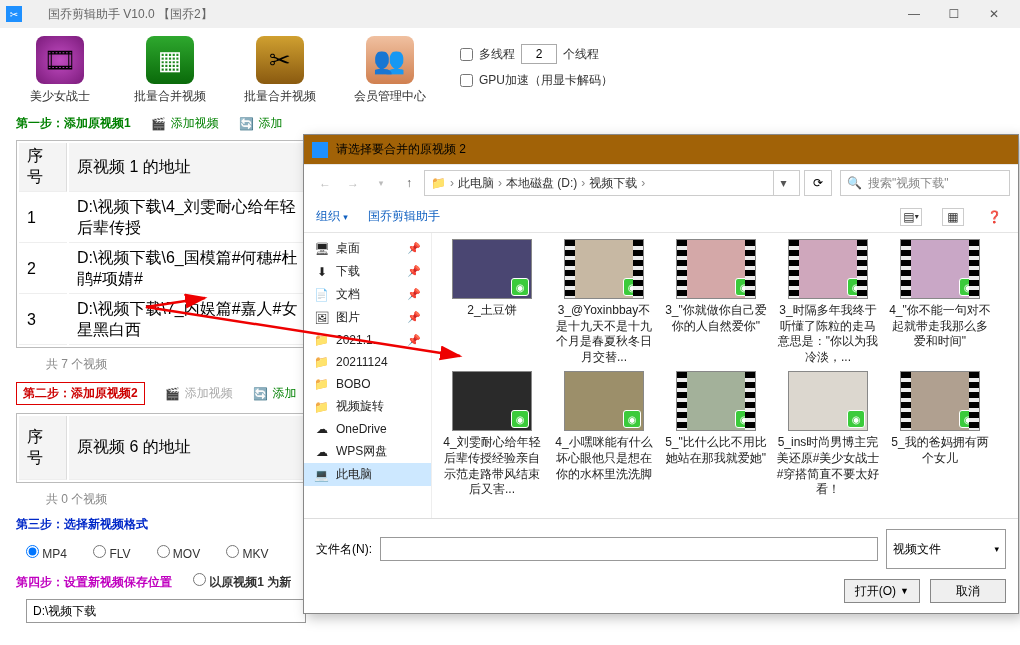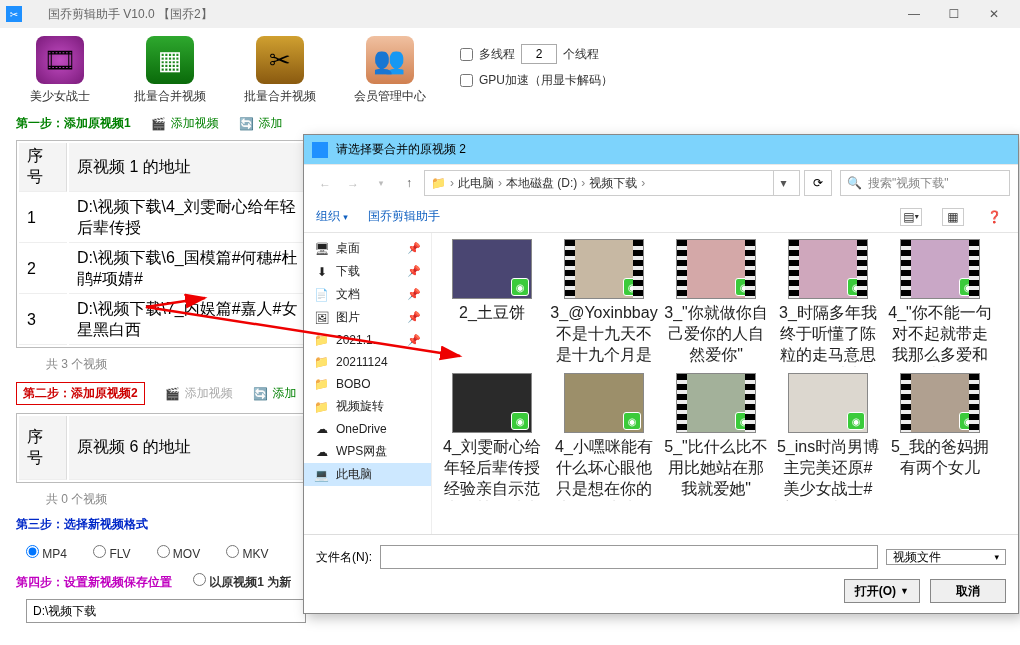--- a/index.html
+++ b/index.html
@@ -34,21 +34,21 @@
 .table .hdr td{ background:#f4f4f4; border-right:1px solid #ddd; padding:3px 8px; font-weight:normal;}
 .table td { padding:3px 8px; border-bottom:1px solid #eee; font-size:16px;}
 .counts{ color:#888; padding:4px 30px; display:flex; justify-content:space-between; }
 
 .radio-row { display:flex; gap:26px; padding:8px 10px;}
 .long-input{ width: 280px; height:24px; border:1px solid #999; padding:0 6px; margin:4px 10px;}
 .radio-lbl{color:#333;}
 
 
 .file-dialog { position:absolute; left:303px; top:134px; width:716px; height:480px; background:#fff; border:1px solid #888; box-shadow: 4px 4px 12px rgba(0,0,0,.25); display:flex; flex-direction:column; }
-.fd-title { height: 30px; background:#7dd3fc; display:flex; align-items:center; padding:0 8px; border-bottom:1px solid #e8e8e8;}
+.fd-title { height: 30px; background:#a16207; display:flex; align-items:center; padding:0 8px; border-bottom:1px solid #e8e8e8;}
 .fd-title .ticon { width:16px; height:16px; background:#1e90ff; margin-right:8px;}
 .fd-nav { height:36px; display:flex; align-items:center; padding:0 8px; gap:2px; }
 .nav-arrow { width:26px; height:24px; display:flex; align-items:center; justify-content:center; color:#555; cursor:pointer;}
 .nav-arrow.dis{color:#bbb;}
 .breadcrumb { flex:1; height:26px; border:1px solid #ccc; display:flex; align-items:center; padding:0 6px; gap:4px; color:#333;}
 .bc-seg{cursor:pointer;}
 .bc-sep{color:#888;}
 .bc-dd{ width:20px; text-align:center; color:#555; border-left:1px solid #ccc; height:100%; display:flex; align-items:center; justify-content:center;}
 .refresh-btn{ width:28px; height:26px; border:1px solid #ccc; display:flex; align-items:center; justify-content:center; margin-left:2px; cursor:pointer;}
 .search-box { width:170px; height:26px; border:1px solid #ccc; margin-left:6px; display:flex; align-items:center; padding:0 6px; color:#888; gap:6px;}
@@ -63,28 +63,28 @@
 .side-item.sel{ background:#cde8ff;}
 .side-icn { width:16px; height:16px; display:inline-flex; align-items:center; justify-content:center;}
 .side-pin{ color:#888; font-size:11px; margin-left:auto;}
 
 .fd-files { flex:1; overflow:auto; padding:6px 8px; display:flex; flex-wrap:wrap; align-content:flex-start; gap:6px 8px;}
 .file-item { width:104px; display:flex; flex-direction:column; align-items:center; cursor:pointer;}
 .thumb { width:80px; height:60px; background:#444; border:1px solid #888; position:relative; overflow:hidden; display:flex; align-items:center; justify-content:center;}
 .thumb.film::before, .thumb.film::after{ content:""; position:absolute; top:0; bottom:0; width:10px; background: repeating-linear-gradient(#000 0 6px, #eee 6px 10px);}
 .thumb.film::before{left:0;} .thumb.film::after{right:0;}
 .badge{ position:absolute; right:2px; bottom:2px; width:18px; height:18px; background:#3bcb3b; border-radius:3px; border:1px solid #fff; display:flex; align-items:center; justify-content:center; color:#fff; font-size:10px;}
-.file-name { font-size:16px; text-align:center; line-height:1.3; margin-top:4px; color:#222; max-height: 64px; overflow:hidden;}
+.file-name { font-size:12px; text-align:center; line-height:1.3; margin-top:4px; color:#222; max-height: 64px; overflow:hidden;}
 
 .fd-bottom{ border-top:1px solid #ddd; padding:10px 12px; display:flex; flex-direction:column; gap:10px;}
 .fn-row{ display:flex; align-items:center; gap:8px;}
 .fn-input{ flex:1; height:24px; border:1px solid #999; padding:0 6px;}
-.ft-select{ width:120px; height:16px; border:1px solid #999; padding:0 6px; display:flex; align-items:center;}
+.ft-select{ width:120px; height:40px; border:1px solid #999; padding:0 6px; display:flex; align-items:center;}
 .btn-row{ display:flex; justify-content:flex-end; gap:10px;}
-.btn { min-width:76px; height:24px; border:1px solid #888; background:#efefef; display:flex; align-items:center; justify-content:center; cursor:pointer; padding:0 10px;font-weight:bold;}
+.btn { min-width:76px; height:24px; border:1px solid #888; background:#efefef; display:flex; align-items:center; justify-content:center; cursor:pointer; padding:0 10px;}
 .btn .dd{ font-size:9px; margin-left:4px;}
 
 
 .arrows { position:absolute; left:0; top:0; pointer-events:none; }
 </style>
 </head>
 <body>
 
 <div class="main-title-bar">
   <span class="main-title-icon">✂</span>
@@ -162,21 +162,21 @@
           <td>2</td>
           <td>D:\视频下载\6_国模篇#何穗#杜鹃#项婧#</td>
         </tr>
     <tr>
           <td>3</td>
           <td>D:\视频下载\7_内娱篇#嘉人#女星黑白西</td>
         </tr>
   </tbody>
     </table>
   <div class="counts">
-      <span>共 3 个视频</span>
+      <span>共 7 个视频</span>
     <label><input type="checkbox" checked="" style=""> <span>添加</span></label>
   </div>
 
   
   <div class="step">
     <span class="step2">第二步：添加原视频2</span>
     <span class="link-gray">
         <span>🎬</span>
         <span>添加视频</span>
       </span>

